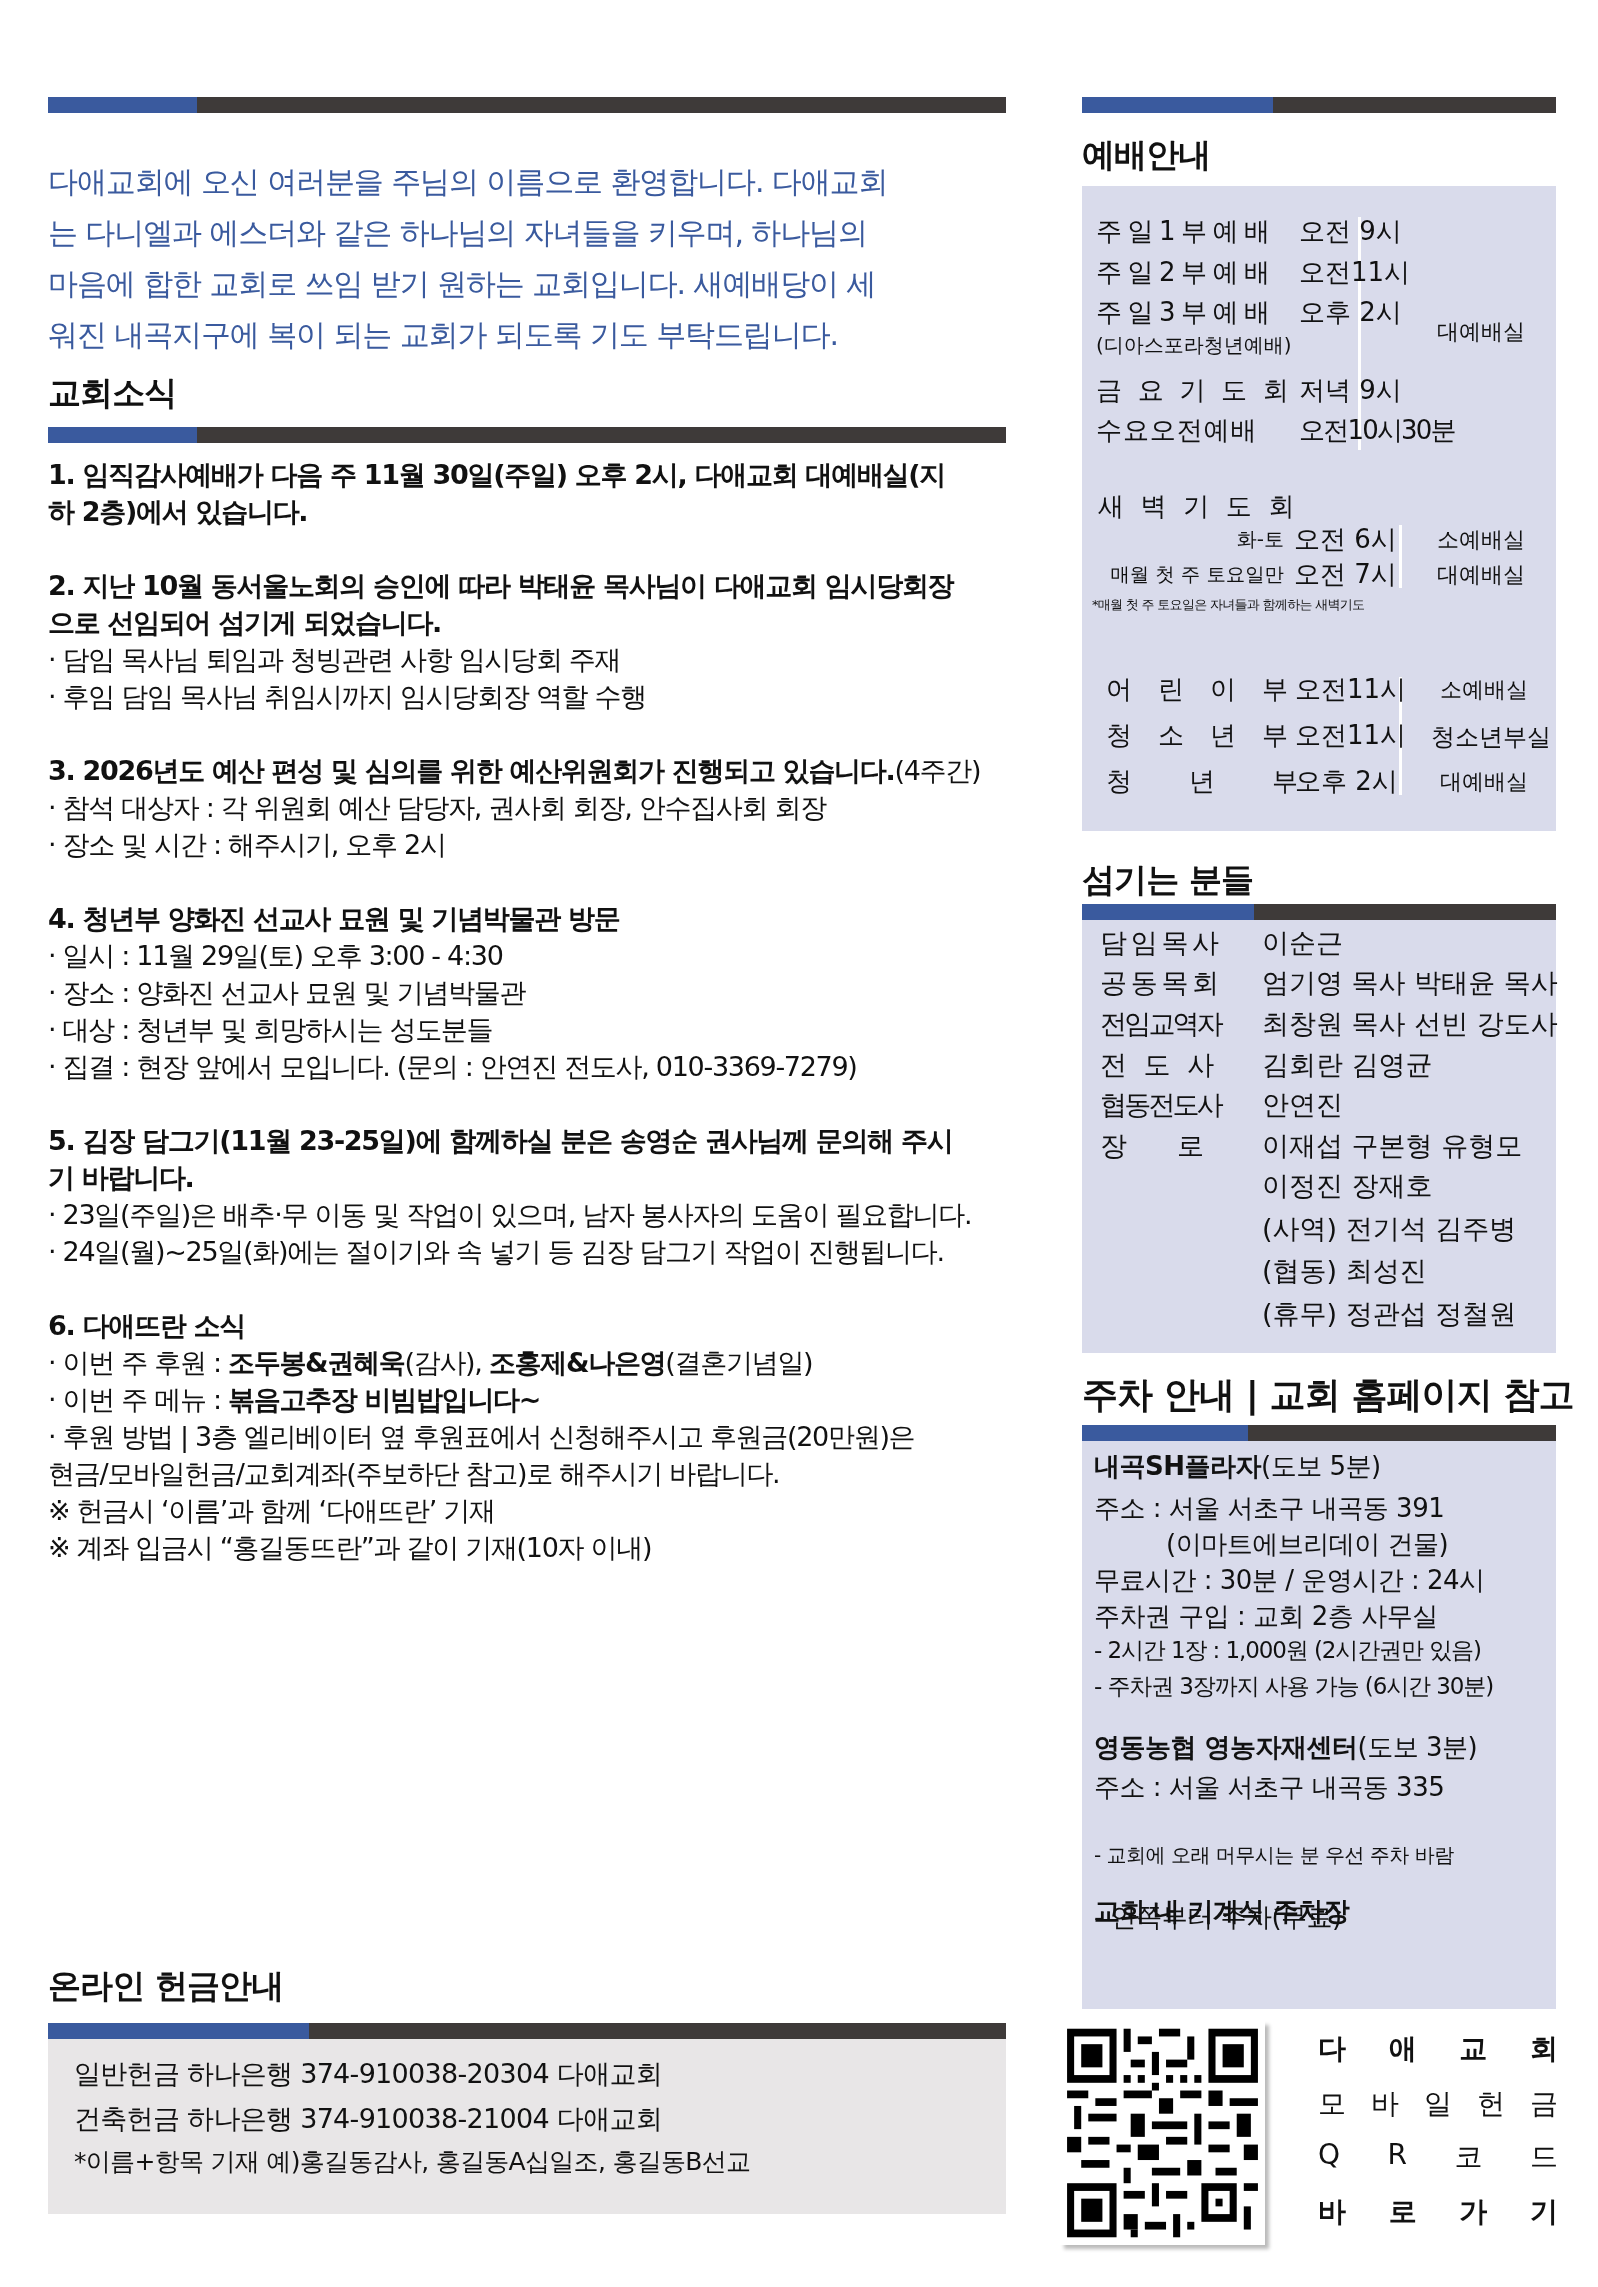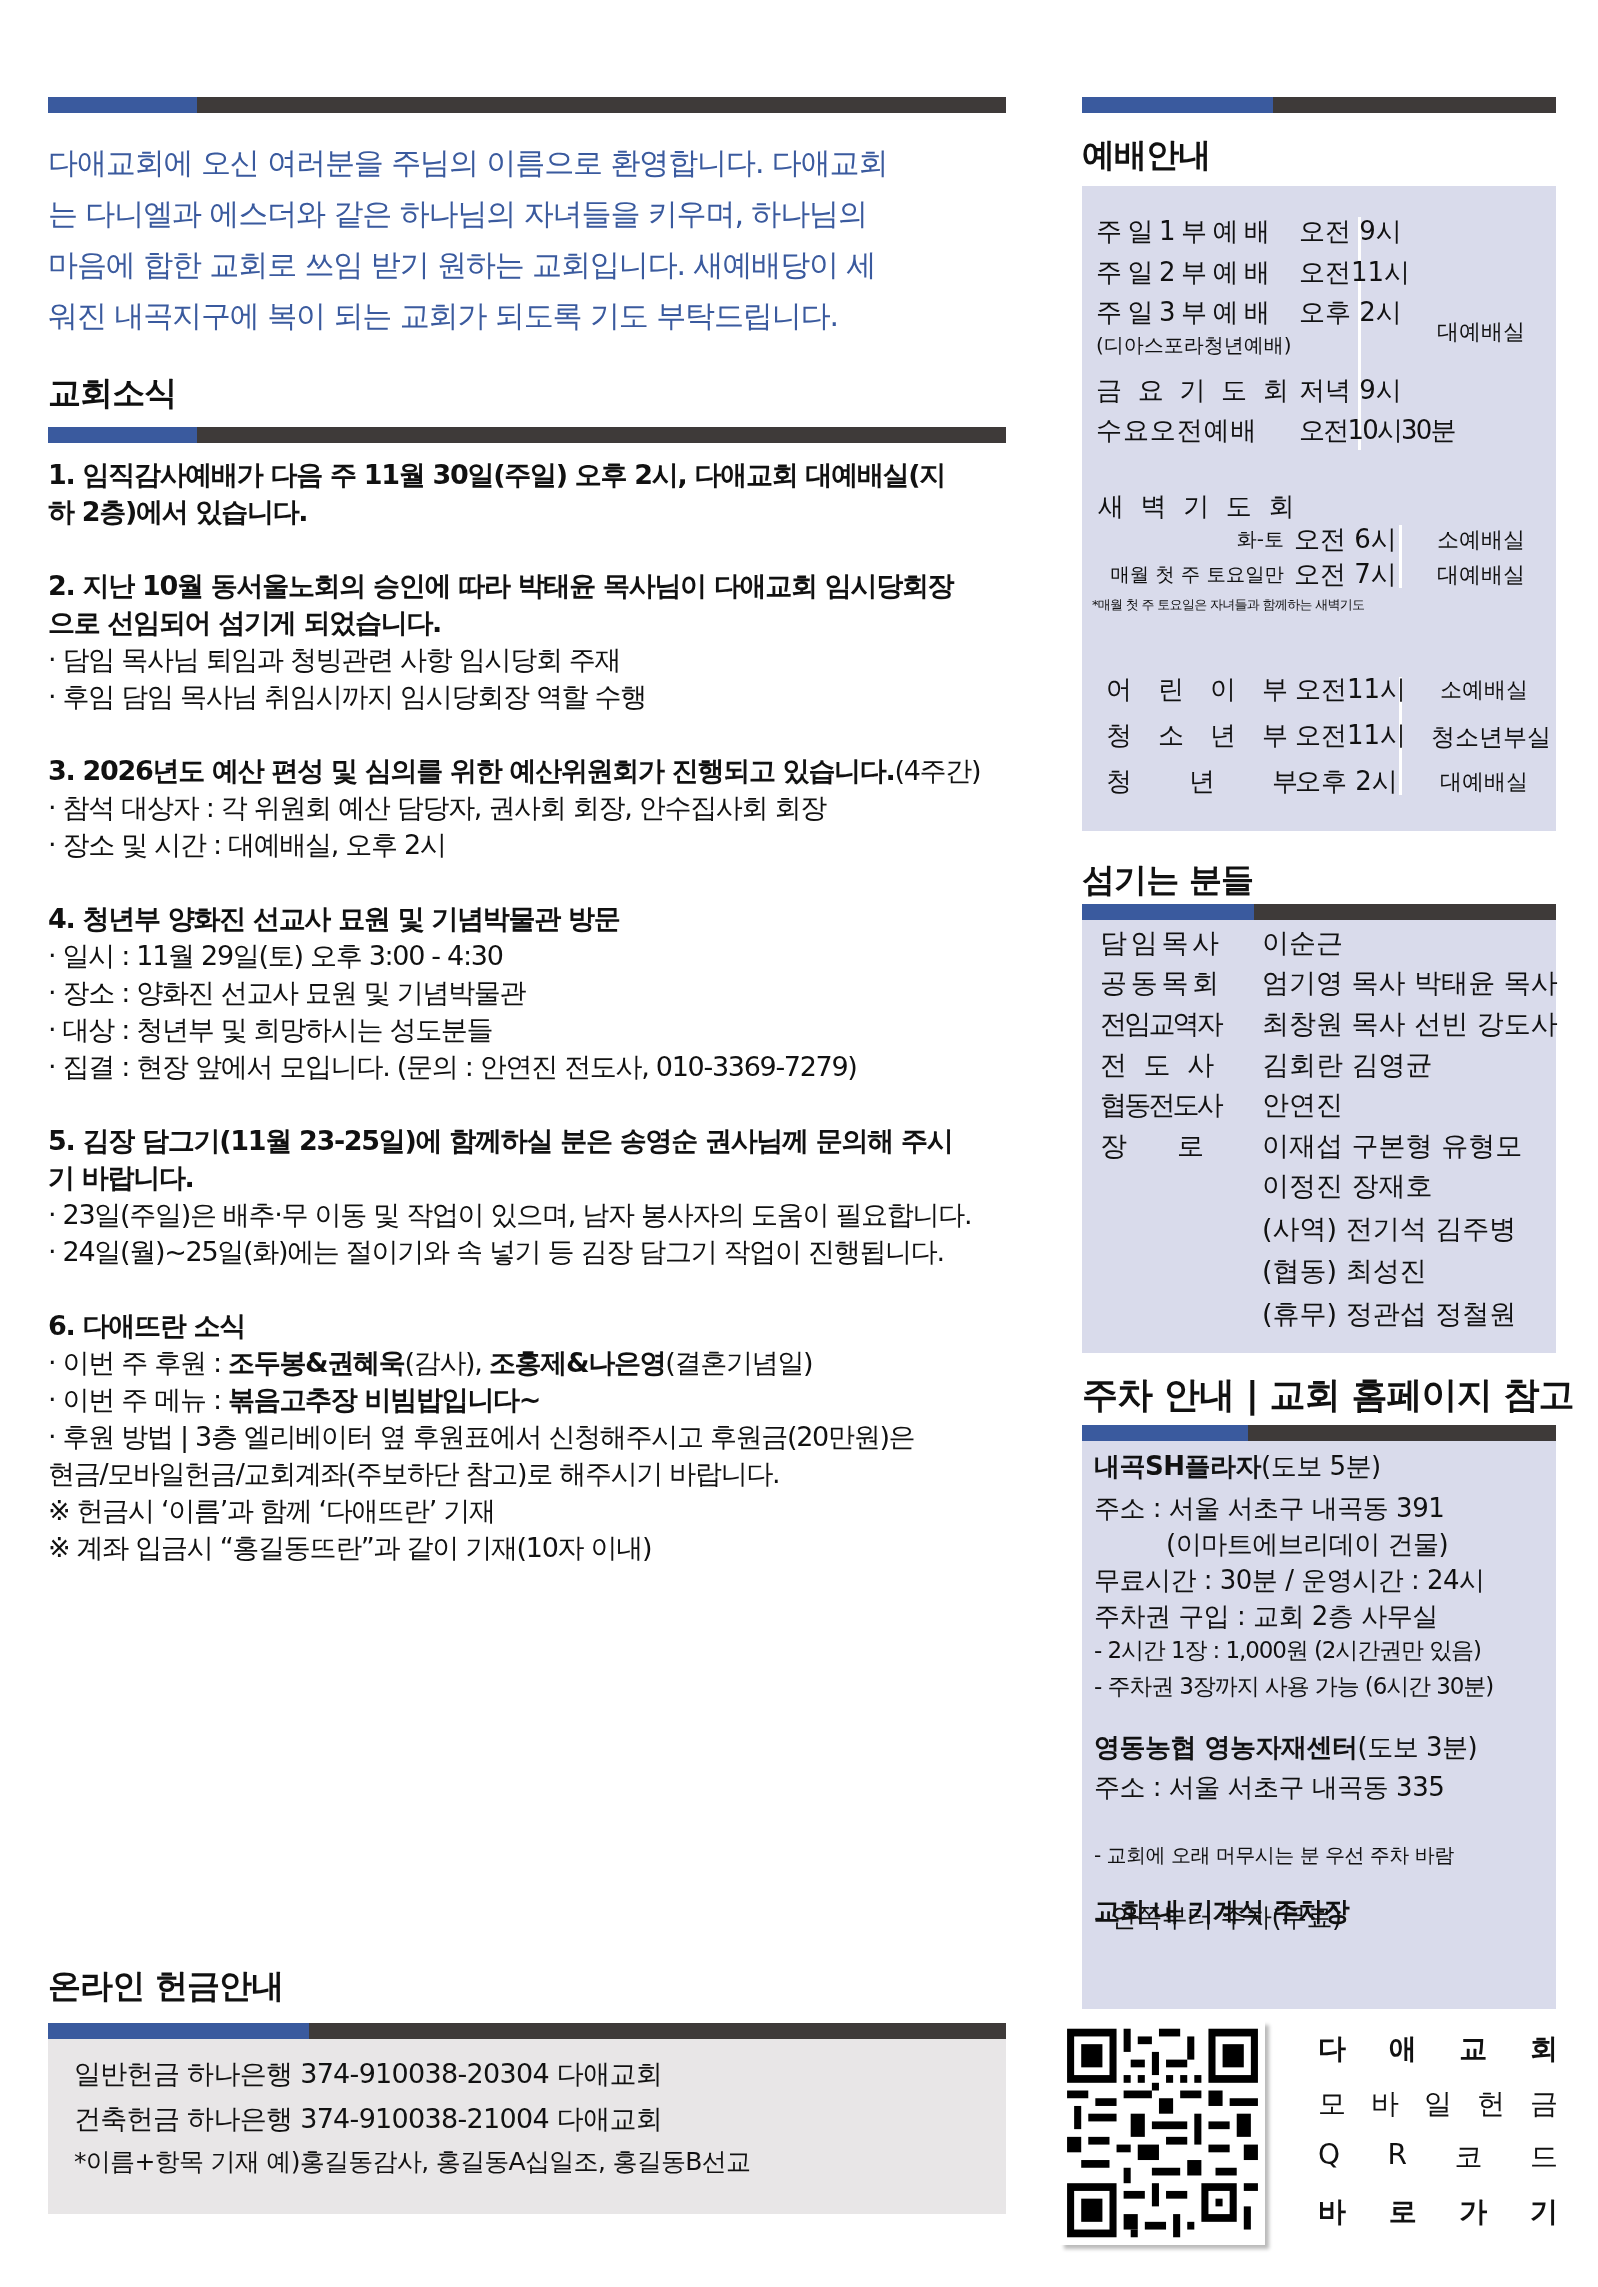--- a/index.html
+++ b/index.html
@@ -44,21 +44,21 @@
   .qrtext.bold { font-weight: bold; }
 </style>
 </head>
 <body>
 
 <div class="bar" style="left:48px; top:97px; width:958px;">
   <div class="blue" style="width:149px;"></div>
 </div>
 
 <div class="abs intro" style="left:48px; top:137px; width:964px;">
-  <div style="white-space:nowrap;">다애교회에 오신 여러분을 주님의 이름으로 환영합니다. 다애교회</div>
+  <div style="white-space:nowrap;margin-top:19px;">다애교회에 오신 여러분을 주님의 이름으로 환영합니다. 다애교회</div>
   <div style="white-space:nowrap;">는 다니엘과 에스더와 같은 하나님의 자녀들을 키우며, 하나님의</div>
   <div style="white-space:nowrap;">마음에 합한 교회로 쓰임 받기 원하는 교회입니다. 새예배당이 세</div>
   <div style="white-space:nowrap;">워진 내곡지구에 복이 되는 교회가 되도록 기도 부탁드립니다.</div>
 </div>
 
 <div class="abs title" style="left:48px; top:371px;">교회소식</div>
 <div class="bar" style="left:48px; top:427px; width:958px;">
   <div class="blue" style="width:149px;"></div>
 </div>
 
@@ -69,21 +69,21 @@
   </div>
   <div class="item">
     <div class="line head">2. 지난 10월 동서울노회의 승인에 따라 박태윤 목사님이 다애교회 임시당회장</div>
     <div class="line head">으로 선임되어 섬기게 되었습니다.</div>
     <div class="line">· 담임 목사님 퇴임과 청빙관련 사항 임시당회 주재</div>
     <div class="line">· 후임 담임 목사님 취임시까지 임시당회장 역할 수행</div>
   </div>
   <div class="item">
     <div class="line"><span class="head">3. 2026년도 예산 편성 및 심의를 위한 예산위원회가 진행되고 있습니다.</span><span>(4주간)</span></div>
     <div class="line">· 참석 대상자 : 각 위원회 예산 담당자, 권사회 회장, 안수집사회 회장</div>
-    <div class="line">· 장소 및 시간 : 대예배실, 오후 2시</div>
+    <div class="line">· 장소 및 시간 : 해주시기, 오후 2시</div>
   </div>
   <div class="item">
     <div class="line head">4. 청년부 양화진 선교사 묘원 및 기념박물관 방문</div>
     <div class="line">· 일시 : 11월 29일(토) 오후 3:00 - 4:30</div>
     <div class="line">· 장소 : 양화진 선교사 묘원 및 기념박물관</div>
     <div class="line">· 대상 : 청년부 및 희망하시는 성도분들</div>
     <div class="line">· 집결 : 현장 앞에서 모입니다. (문의 : 안연진 전도사, 010-3369-7279)</div>
   </div>
   <div class="item">
     <div class="line head">5. 김장 담그기(11월 23-25일)에 함께하실 분은 송영순 권사님께 문의해 주시</div>

